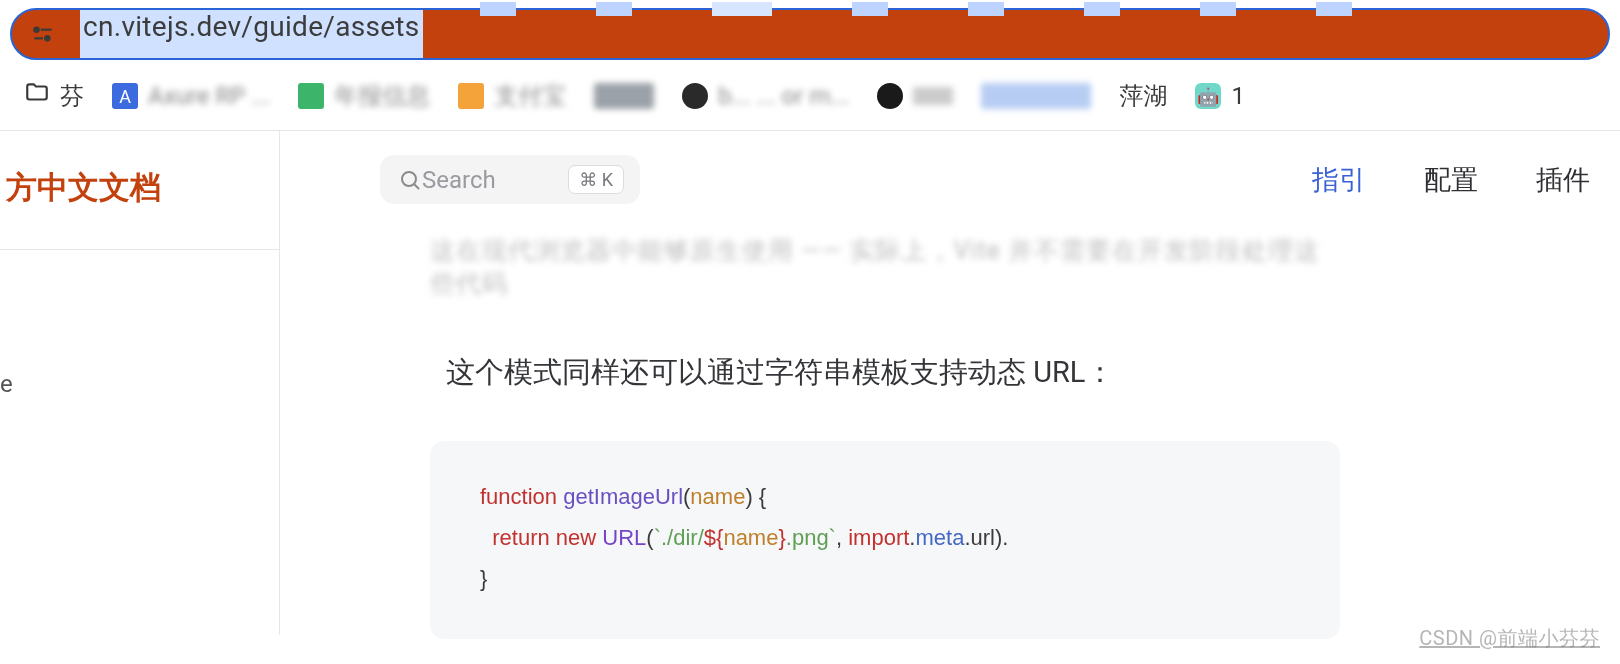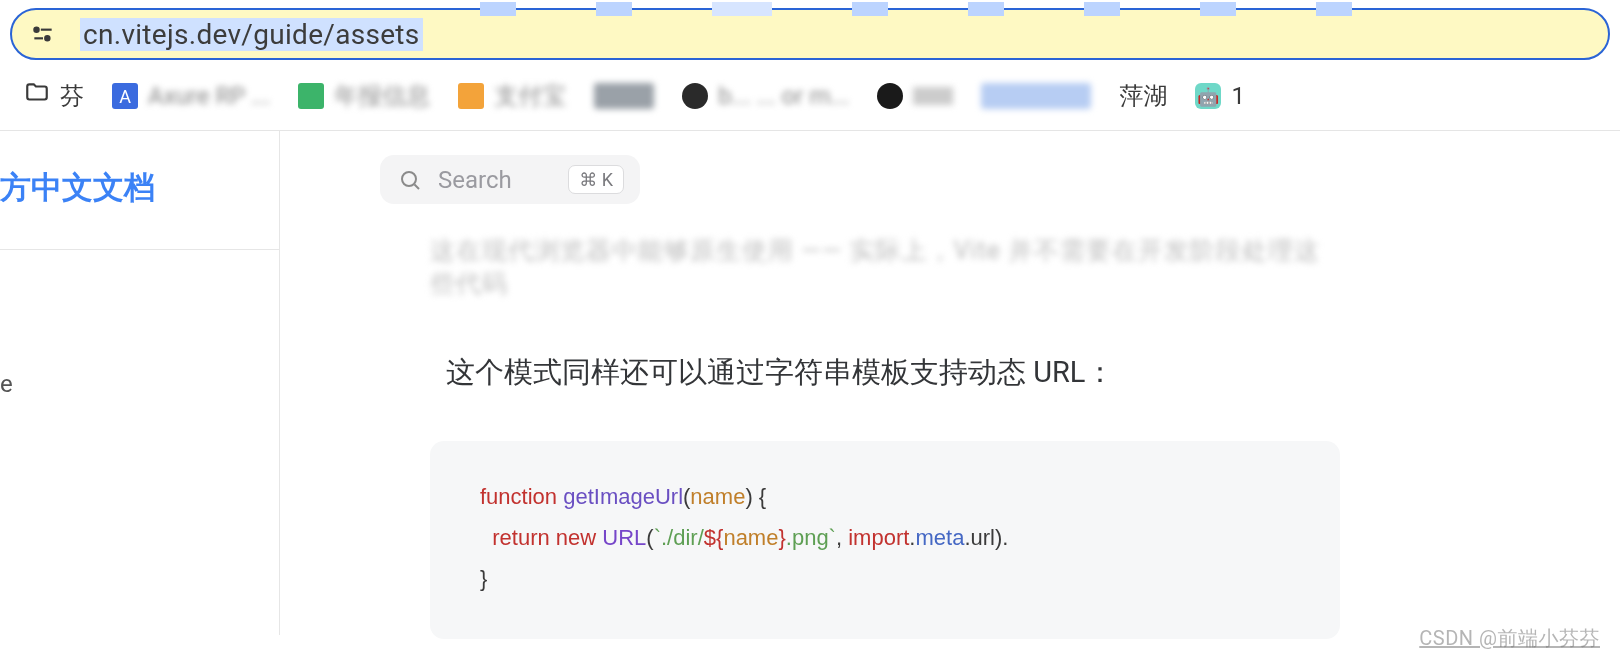--- a/index.html
+++ b/index.html
@@ -10,26 +10,25 @@
   width: 1620px;
   height: 664px;
   overflow: hidden;
   position: relative;
 }
 .browser-chrome {
   padding: 8px 10px 0 10px;
 }
 .url-bar {
   display: flex;
-  align-items: center;
   height: 52px;
   border: 2.5px solid #2a64d6;
   border-radius: 26px;
   padding: 0 18px;
-  background: #fef9c3;
+  background: #c2410c;
 }
 .url-bar .site-ctrl {
   display: inline-flex;
   align-items: center;
   margin-right: 24px;
 }
 .url-bar .site-ctrl svg { width: 26px; height: 26px; }
 .url-text {
   font-size: 28px;
   color: #3c3c3c;
@@ -80,38 +79,38 @@
   height: calc(100% - 160px);
 }
 .sidebar {
   width: 280px;
   border-right: 1.5px solid #e6e6e6;
   padding: 36px 0 0 0;
 }
 .sidebar .title {
   font-size: 31px;
   font-weight: 600;
-  color: #3b82f6;
+  color: #c2410c;
+  padding-left: 6px;
 }
 .sidebar .sub {
   margin-top: 120px;
   font-size: 24px;
   color: #555;
   padding-left: 0;
 }
 .topbar {
   display:flex;
   align-items:center;
   padding: 24px 30px 20px 100px;
   gap: 40px;
 }
 .searchbox {
   display:flex;
   align-items:center;
-  gap: 16px;
   background:#f4f4f5;
   border-radius: 14px;
   padding: 10px 16px 10px 18px;
   width: 260px;
 }
 .searchbox .mag { width:24px; height:24px; color:#8a8a8a; }
 .searchbox .ph {
   font-size: 24px;
   color: #9a9aa0;
   flex: 1;
@@ -266,20 +265,25 @@
   <div style="flex:1;display:flex;flex-direction:column">
     <div class="topbar">
       <div class="searchbox">
         <svg class="mag" viewBox="0 0 24 24" fill="none" stroke="currentColor" stroke-width="2">
             <circle cx="11" cy="11" r="7"></circle>
             <line x1="21" y1="21" x2="16.5" y2="16.5"></line>
           </svg>
         <span class="ph">Search</span>
         <span class="kbd">⌘ K</span>
       </div>
+      <nav class="nav-right">
+        <a class="active">指引</a>
+        <a class="item">配置</a>
+        <a class="item">插件</a>
+      </nav>
     </div>
 
     <main class="main">
       <div class="lead-blur">这在现代浏览器中能够原生使用 —— 实际上，Vite 并不需要在开发阶段处理这些代码</div>
       <p class="para">这个模式同样还可以通过字符串模板支持动态 URL：</p>
 
       <pre class="codeblock"><span class="tok-kw">function</span> <span class="tok-fn">getImageUrl</span><span class="tok-punc">(</span><span class="tok-param">name</span><span class="tok-punc">)</span> <span class="tok-punc">{</span>
   <span class="tok-kw">return</span> <span class="tok-kw">new</span> <span class="tok-builtin">URL</span><span class="tok-punc">(</span><span class="tok-str">`./dir/</span><span class="tok-kw">${</span><span class="tok-param">name</span><span class="tok-kw">}</span><span class="tok-str">.png`</span><span class="tok-punc">,</span> <span class="tok-kw">import</span><span class="tok-punc">.</span><span class="tok-meta">meta</span><span class="tok-punc">.</span><span class="tok-prop">url</span><span class="tok-punc">)</span><span class="tok-punc">.</span>
 <span class="tok-punc">}</span></pre>
     </main>

